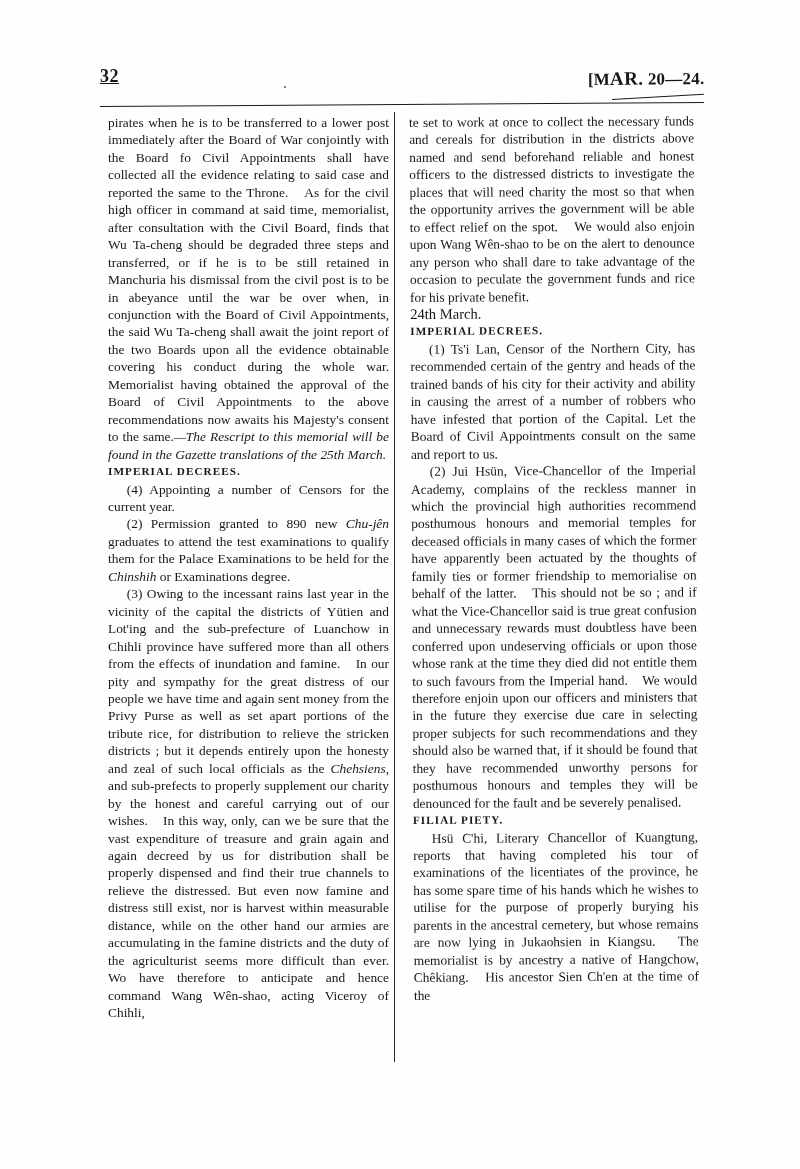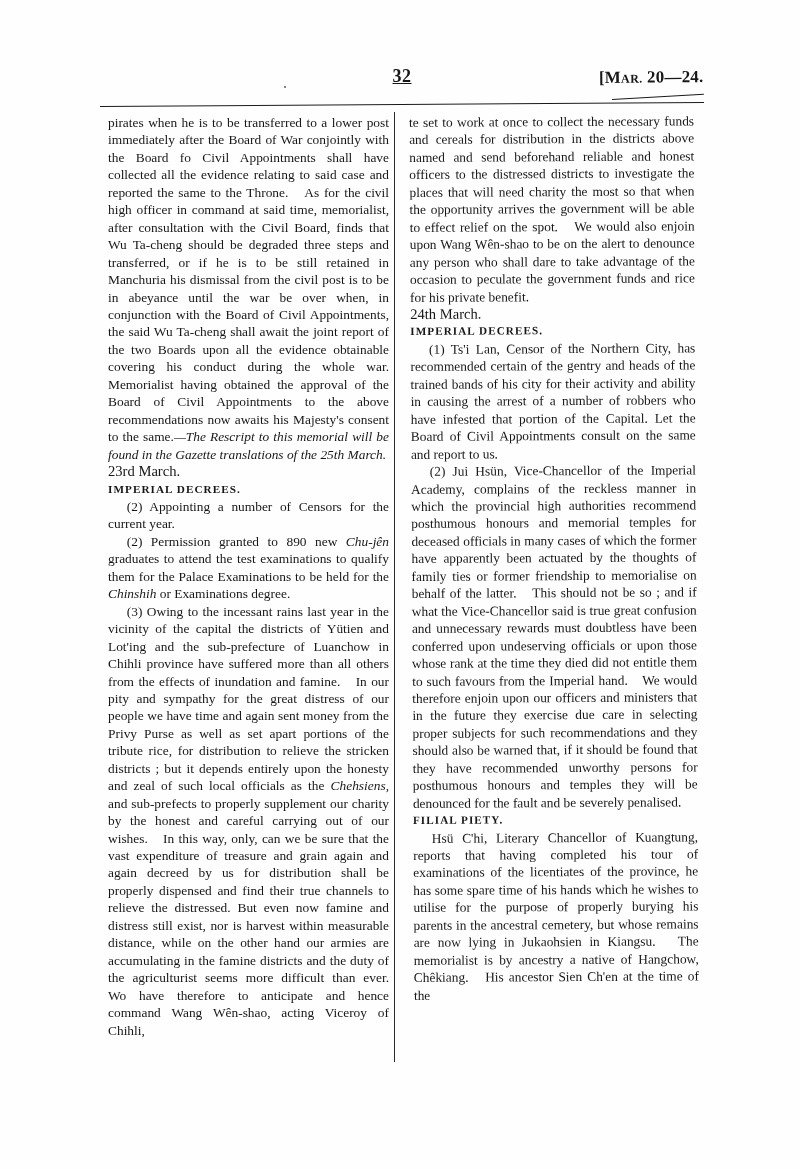--- a/index.html
+++ b/index.html
@@ -29,39 +29,38 @@
     position: absolute;
     left: 100px;
     top: 66px;
     width: 604px;
     height: 30px;
   }
   .folio {
     position: absolute;
     left: 0; right: 0;
     top: 0;
-    text-align: center;
     font-size: 18px;
     font-weight: bold;
     letter-spacing: .5px;
     text-decoration: underline;
   }
   .head-ref {
     position: absolute;
     right: 0;
     top: 1px;
     font-size: 17px;
     font-weight: bold;
     white-space: nowrap;
     letter-spacing: .2px;
     transform: rotate(-0.55deg);
     transform-origin: right bottom;
   }
   .head-ref .smcap {
-    font-size: 12px;
+    font-size: 19px;
     letter-spacing: .4px;
   }
   .stray-dot {
     position: absolute;
     left: 184px;
     top: 20px;
     width: 2px;
     height: 2px;
     background: #5b5b5b;
     border-radius: 50%;
@@ -159,24 +158,23 @@
   <div class="head-rule-tail"></div>
 
   <div class="col-rule"></div>
 
   <div class="cols">
 
     <div class="col col-left">
 
       <p><span>pirates when he is to be transferred to a lower post immediately after the Board of War conjointly with the Board fo Civil Appointments shall have collected all the evidence relating to said case and reported the same to the Throne.　As for the civil high officer in command at said time, memorialist, after consultation with the Civil Board, finds that Wu Ta-cheng should be degraded three steps and transferred, or if he is to be still retained in Manchuria his dismissal from the civil post is to be in abeyance until the war be over when, in conjunction with the Board of Civil Appointments, the said Wu Ta-cheng shall await the joint report of the two Boards upon all the evidence obtainable covering his conduct during the whole war. Memorialist having obtained the approval of the Board of Civil Appointments to the above recommendations now awaits his Majesty's consent to the same.</span><span class="ital">—The Rescript to this memorial will be found in the Gazette translations of the 25th March.</span></p>
 
-      <p class="ctr-head">23rd March.</p>
       <p class="sc-head">IMPERIAL DECREES.</p>
 
-      <p class="indent">(2) Appointing a number of Censors for the current year.</p>
+      <p class="indent">(4) Appointing a number of Censors for the current year.</p>
 
       <p class="indent"><span>(2) Permission granted to 890 new </span><span class="ital">Chu-jên</span><span> graduates to attend the test examinations to qualify them for the Palace Examinations to be held for the </span><span class="ital">Chinshih</span><span> or Examinations degree.</span></p>
 
       <p class="indent"><span>(3) Owing to the incessant rains last year in the vicinity of the capital the districts of Yütien and Lot'ing and the sub-prefecture of Luanchow in Chihli province have suffered more than all others from the effects of inundation and famine.　In our pity and sympathy for the great distress of our people we have time and again sent money from the Privy Purse as well as set apart portions of the tribute rice, for distribution to relieve the stricken districts ; but it depends entirely upon the honesty and zeal of such local officials as the </span><span class="ital">Chehsiens</span><span>, and sub-prefects to properly supplement our charity by the honest and careful carrying out of our wishes.　In this way, only, can we be sure that the vast expenditure of treasure and grain again and again decreed by us for distribution shall be properly dispensed and find their true channels to relieve the distressed. But even now famine and distress still exist, nor is harvest within measurable distance, while on the other hand our armies are accumulating in the famine districts and the duty of the agriculturist seems more difficult than ever.　Wo have therefore to anticipate and hence command Wang Wên-shao, acting Viceroy of Chihli,</span></p>
 
     </div>
 
     <div class="col col-right">
 
       <p>te set to work at once to collect the necessary funds and cereals for distribution in the districts above named and send beforehand reliable and honest officers to the distressed districts to investigate the places that will need charity the most so that when the opportunity arrives the government will be able to effect relief on the spot.　We would also enjoin upon Wang Wên-shao to be on the alert to denounce any person who shall dare to take advantage of the occasion to peculate the government funds and rice for his private benefit.</p>

